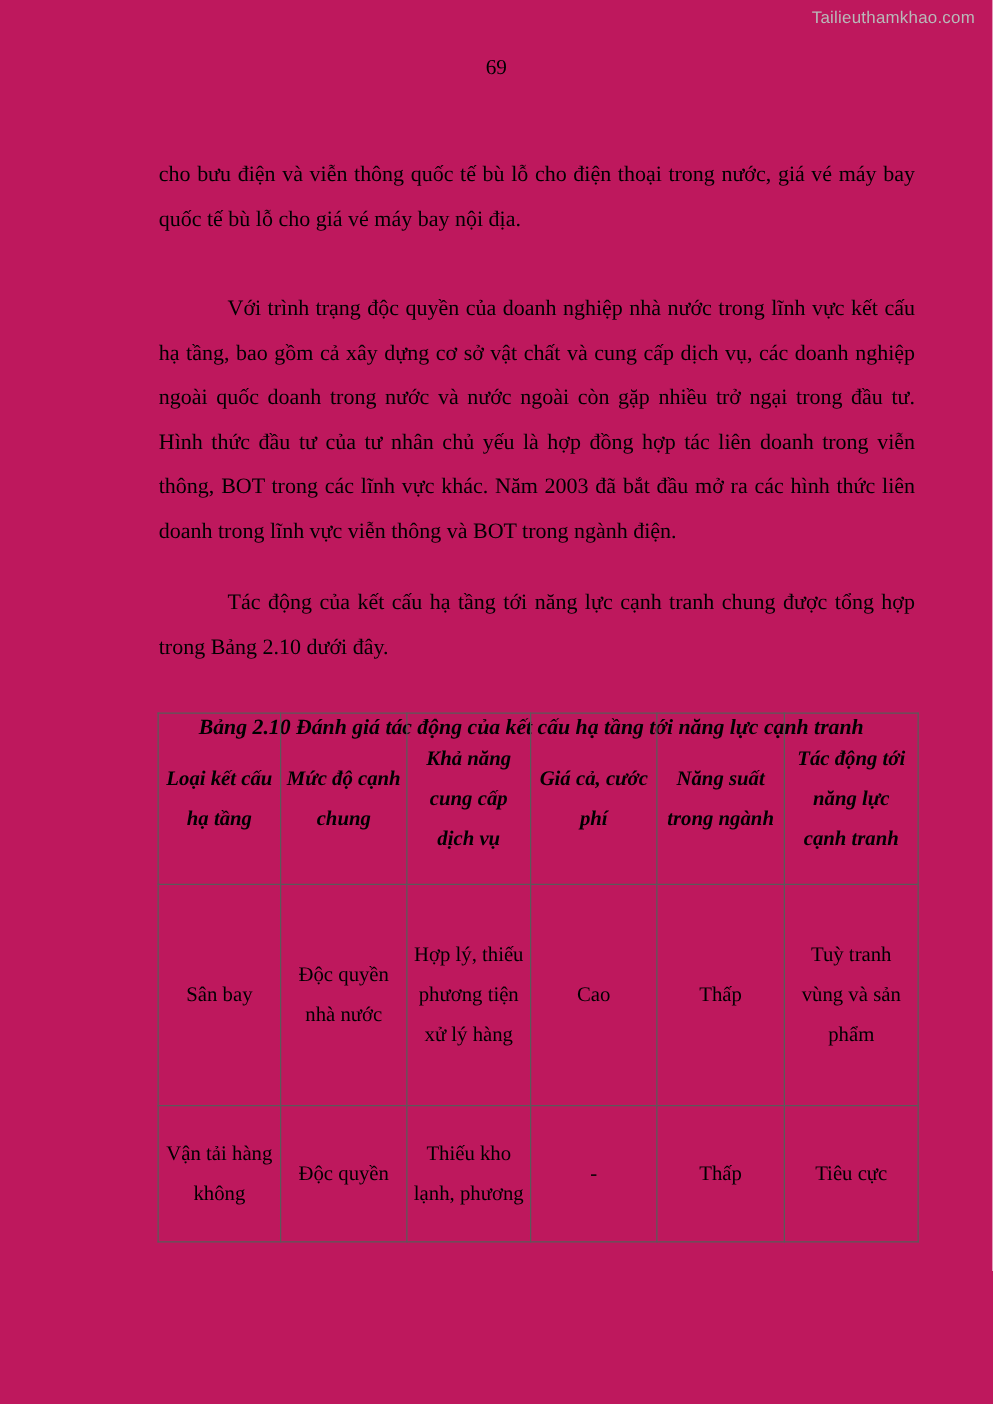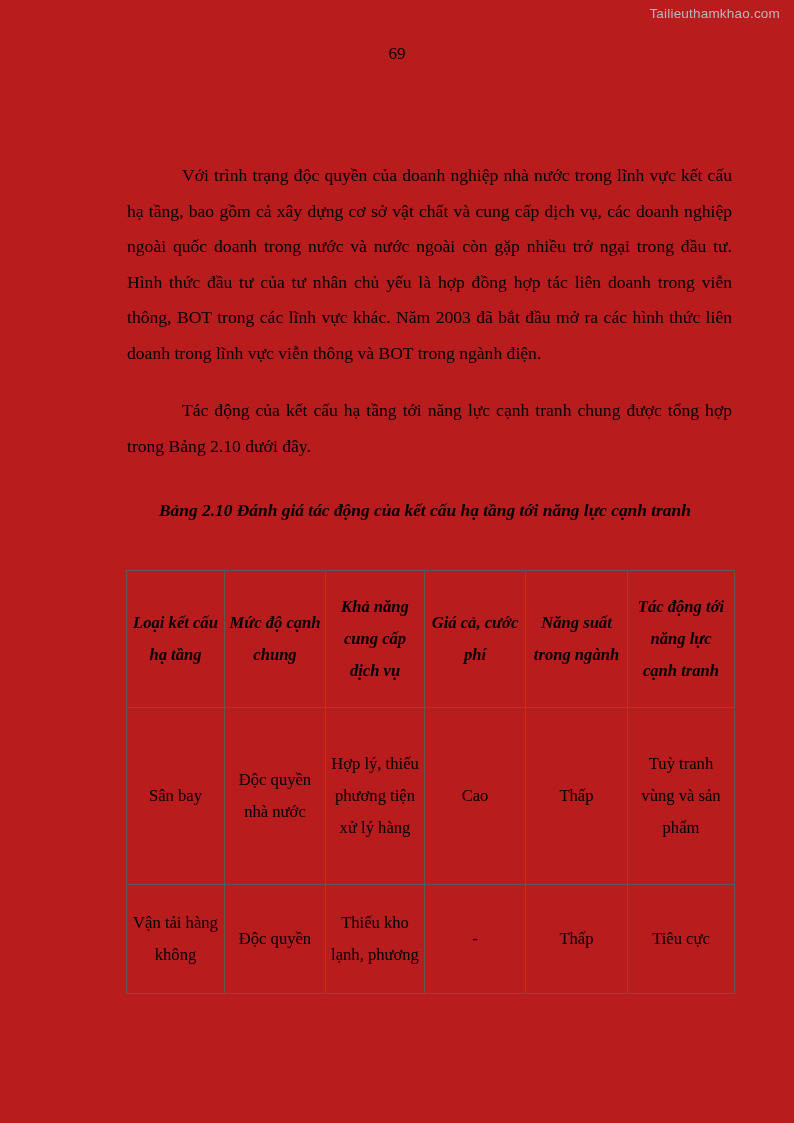--- a/index.html
+++ b/index.html
@@ -5,21 +5,21 @@
 <style>
   html, body {
     margin: 0;
     padding: 0;
     background: #ffffff;
   }
   .page {
     position: relative;
     width: 794px;
     height: 1123px;
-    background: #b91c1c;
+    background: #be185d;
     overflow: hidden;
     font-family: "Liberation Serif", "DejaVu Serif", serif;
     color: #000000;
   }
 
   
   .watermark {
     position: absolute;
     top: 6px;
     right: 14px;
@@ -112,20 +112,21 @@
 <body>
 
 <div class="page">
 
   <div class="watermark">Tailieuthamkhao.com</div>
 
   <div class="page-number">69</div>
 
   <div class="content">
 
+    <p class="para">cho bưu điện và viễn thông quốc tế bù lỗ cho điện thoại trong nước, giá vé máy bay quốc tế bù lỗ cho giá vé máy bay nội địa.</p>
 
     <p class="para indent gap-1">Với trình trạng độc quyền của doanh nghiệp nhà nước trong lĩnh vực kết cấu hạ tầng, bao gồm cả xây dựng cơ sở vật chất và cung cấp dịch vụ, các doanh nghiệp ngoài quốc doanh trong nước và nước ngoài còn gặp nhiều trở ngại trong đầu tư. Hình thức đầu tư của tư nhân chủ yếu là hợp đồng hợp tác liên doanh trong viễn thông, BOT trong các lĩnh vực khác. Năm 2003 đã bắt đầu mở ra các hình thức liên doanh trong lĩnh vực viễn thông và BOT trong ngành điện.</p>
 
     <p class="para indent gap-2">Tác động của kết cấu hạ tầng tới năng lực cạnh tranh chung được tổng hợp trong Bảng 2.10 dưới đây.</p>
 
     <div class="caption">Bảng 2.10  Đánh giá tác động của kết cấu hạ tầng tới năng lực cạnh tranh</div>
 
   </div>
 
   <div class="table-wrap">

